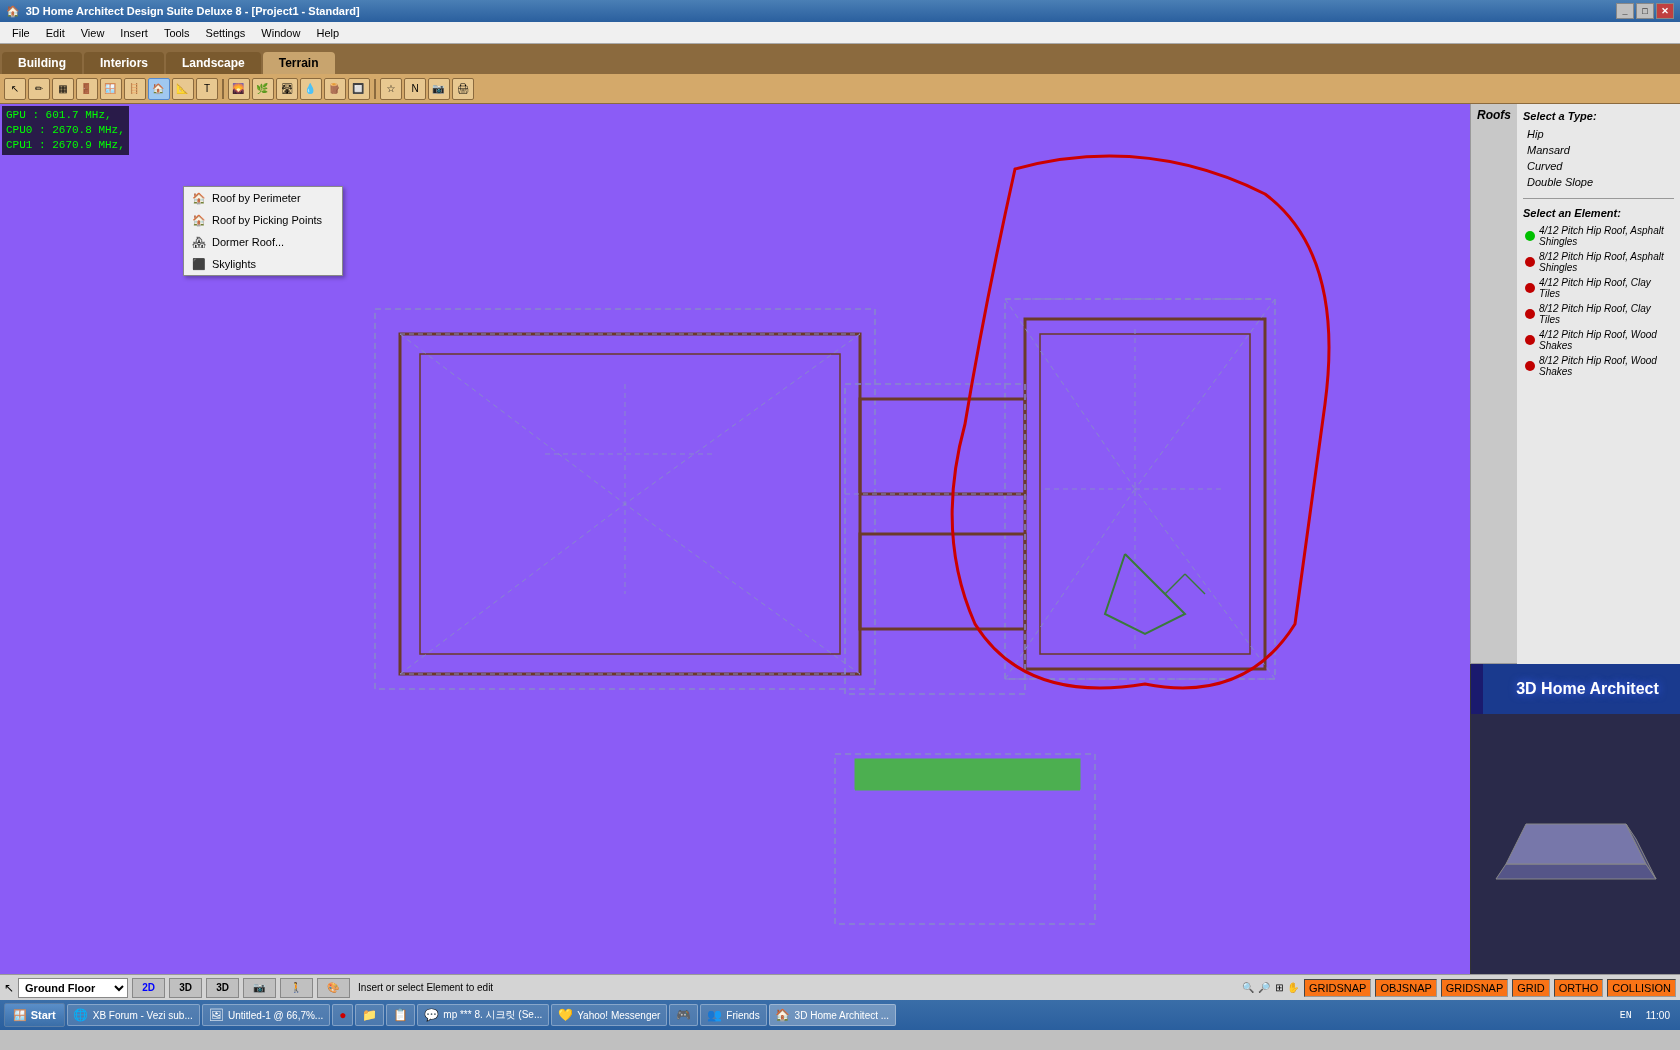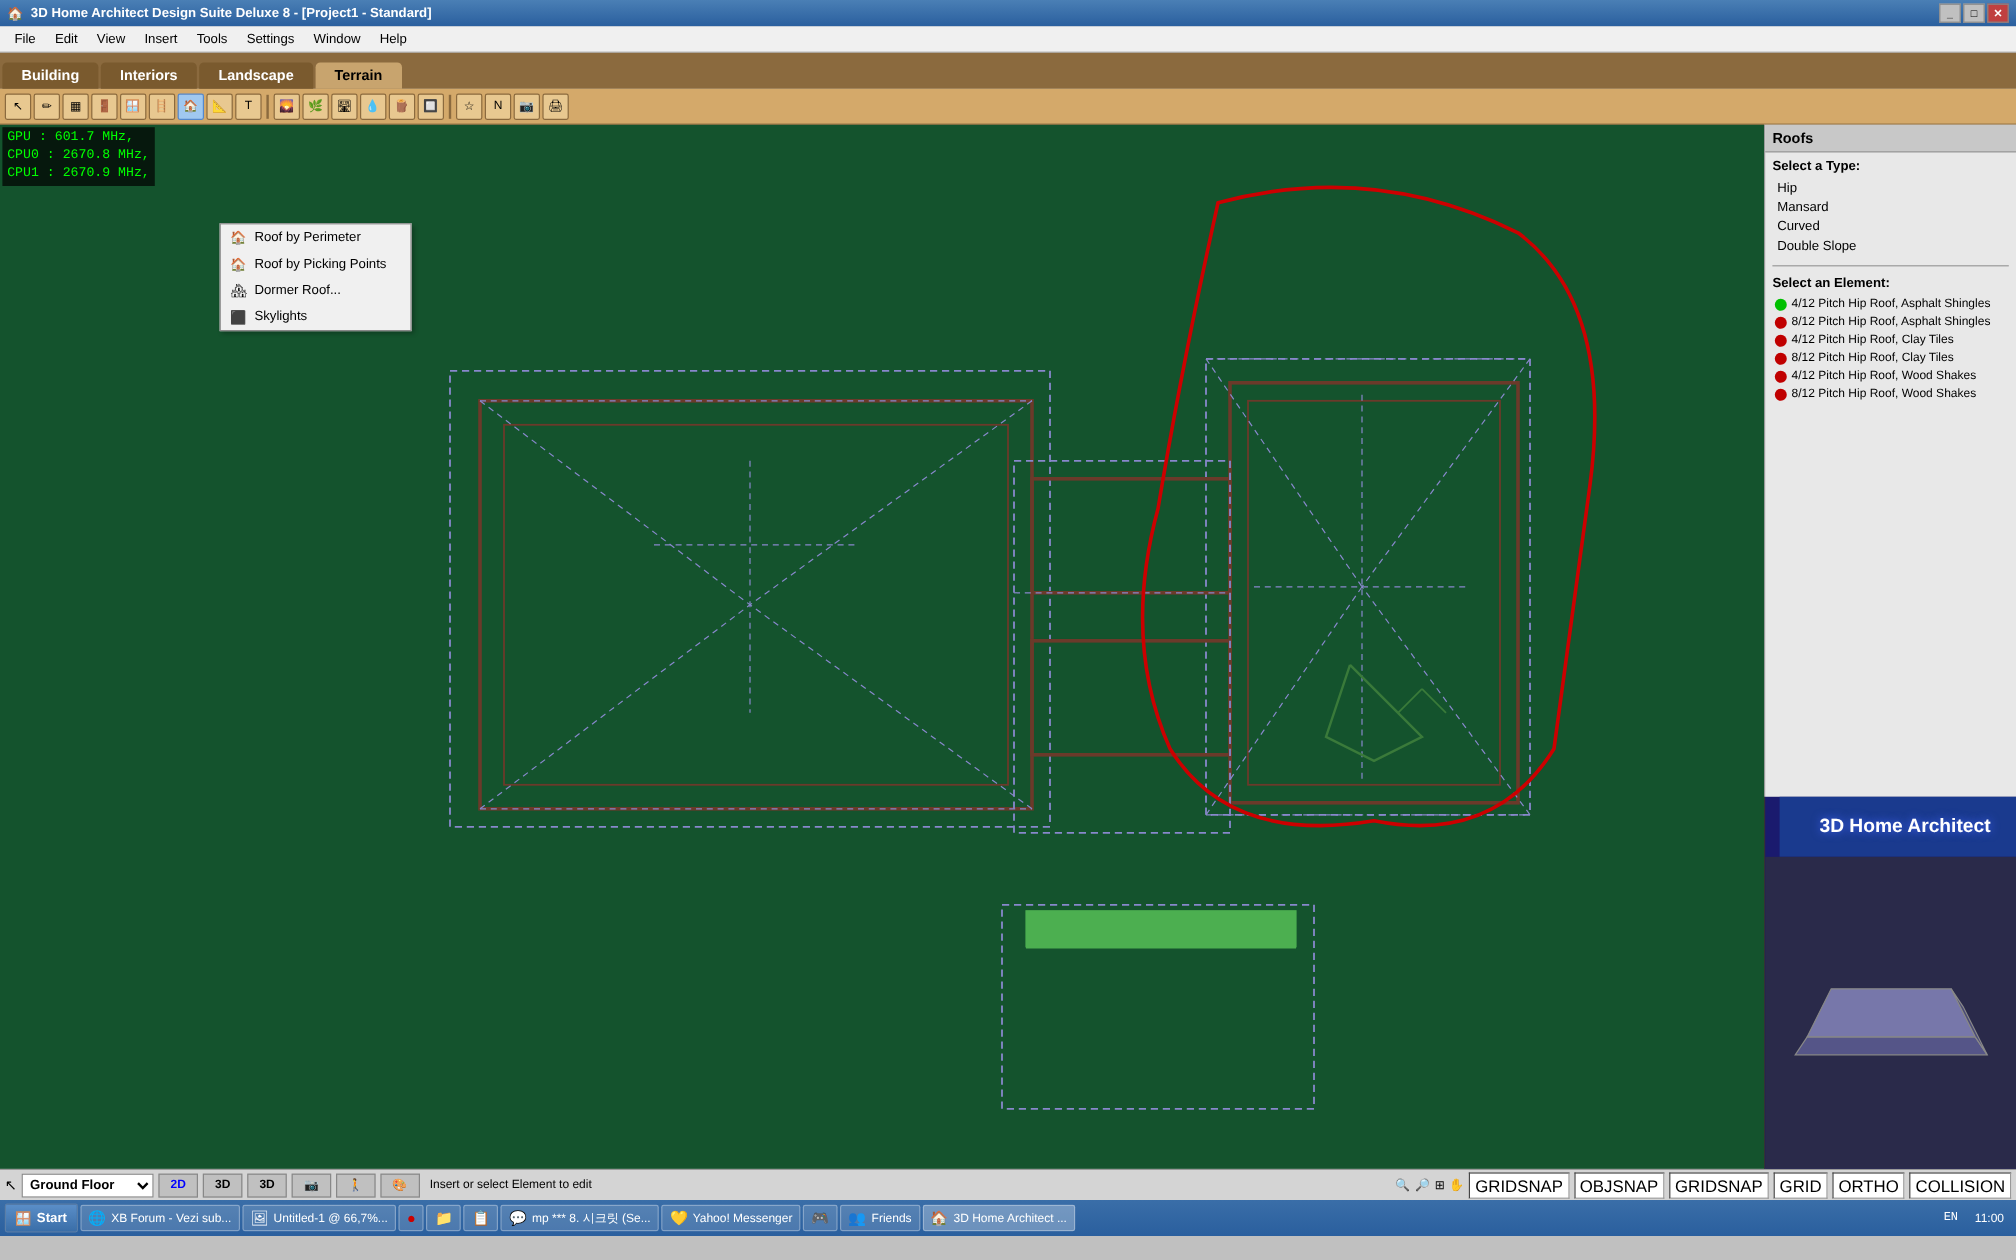--- a/index.html
+++ b/index.html
@@ -52,21 +52,21 @@
       display: flex; align-items: center; justify-content: center;
       font-size: 10px; cursor: pointer; border-radius: 2px;
     }
     .toolbar-separator { width: 2px; height: 20px; background: #8b6a3e; margin: 0 2px; }
 
     
     #main { display: flex; width: 100%; height: calc(1050px - 22px - 22px - 30px - 30px - 26px - 30px); }
 
     
     #canvas {
-      flex: 1; background: #14532d; position: relative; overflow: hidden;
+      flex: 1; background: #8b5cf6; position: relative; overflow: hidden;
     }
 
     
     #sysinfo {
       position: absolute; top: 2px; left: 2px;
       font-family: 'Courier New', monospace; font-size: 11px; color: #00ff00;
       background: rgba(0,0,0,0.7); padding: 2px 4px; line-height: 15px;
       z-index: 10;
     }
 
@@ -82,21 +82,21 @@
       display: flex; align-items: center; gap: 6px;
     }
     .dropdown-icon { width: 14px; height: 14px; display: inline-flex; align-items: center; justify-content: center; }
 
     
     #floorplan { position: absolute; top: 0; left: 0; width: 100%; height: 100%; }
 
     
     #rightpanel {
       width: 200px; background: #e8e8e8; border-left: 1px solid #999;
-      display: flex; flex-direction: column;
+      display: flex; flex-direction: row; font-style: italic;
     }
     #roofs-header {
       background: #c8c8c8; padding: 4px 6px; font-size: 12px; font-weight: bold;
       border-bottom: 1px solid #999;
     }
     #roofs-content { padding: 6px; flex: 1; }
     .section-label { font-size: 11px; font-weight: bold; margin-bottom: 4px; color: #000; }
     .type-item { padding: 2px 4px; font-size: 11px; cursor: pointer; color: #000; }
     .section-divider { height: 1px; background: #999; margin: 8px 0; }
     .element-item {
@@ -137,21 +137,21 @@
       background: white; padding: 0 2px;
     }
     .view-btn {
       width: 33px; height: 20px; background: #c0c0c0; border: 1px solid #888;
       font-size: 9px; display: flex; align-items: center; justify-content: center;
       cursor: pointer; font-weight: bold;
     }
     .status-right {
       margin-left: auto; display: flex; align-items: center; gap: 4px; font-size: 10px;
     }
-    .status-item { padding: 2px 4px; border: 1px inset #999; background: #ffffff; font-size: 14px; }
+    .status-item { padding: 2px 4px; border: 1px inset #999; background: #f97316; font-size: 11px; }
 
     
     #taskbar {
       width: 100%; height: 30px; background: linear-gradient(to bottom, #3a6ea8, #2a5f9e);
       display: flex; align-items: center; padding: 0 4px; gap: 2px;
     }
     #start-btn {
       height: 24px; padding: 0 8px; background: linear-gradient(to bottom, #5a8ec8, #3a6ea8);
       border: 1px solid #5a7ea8; color: white; font-size: 11px; font-weight: bold;
       cursor: pointer; display: flex; align-items: center; gap: 4px; border-radius: 2px;

